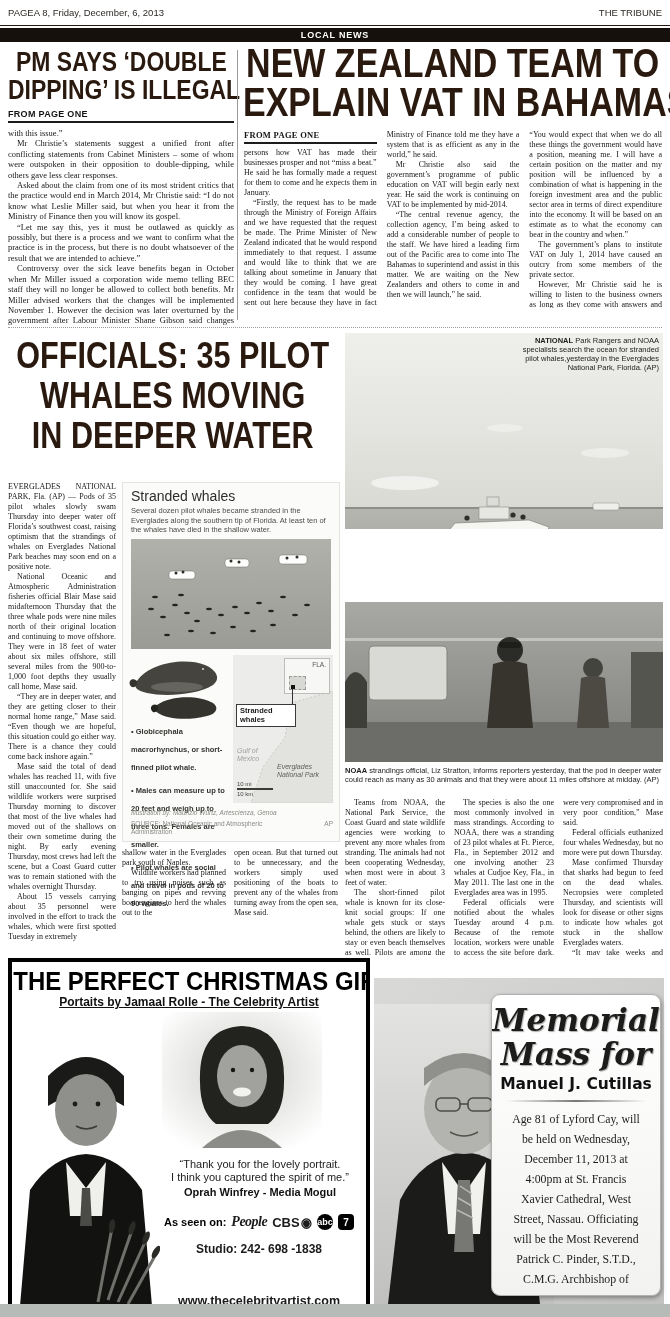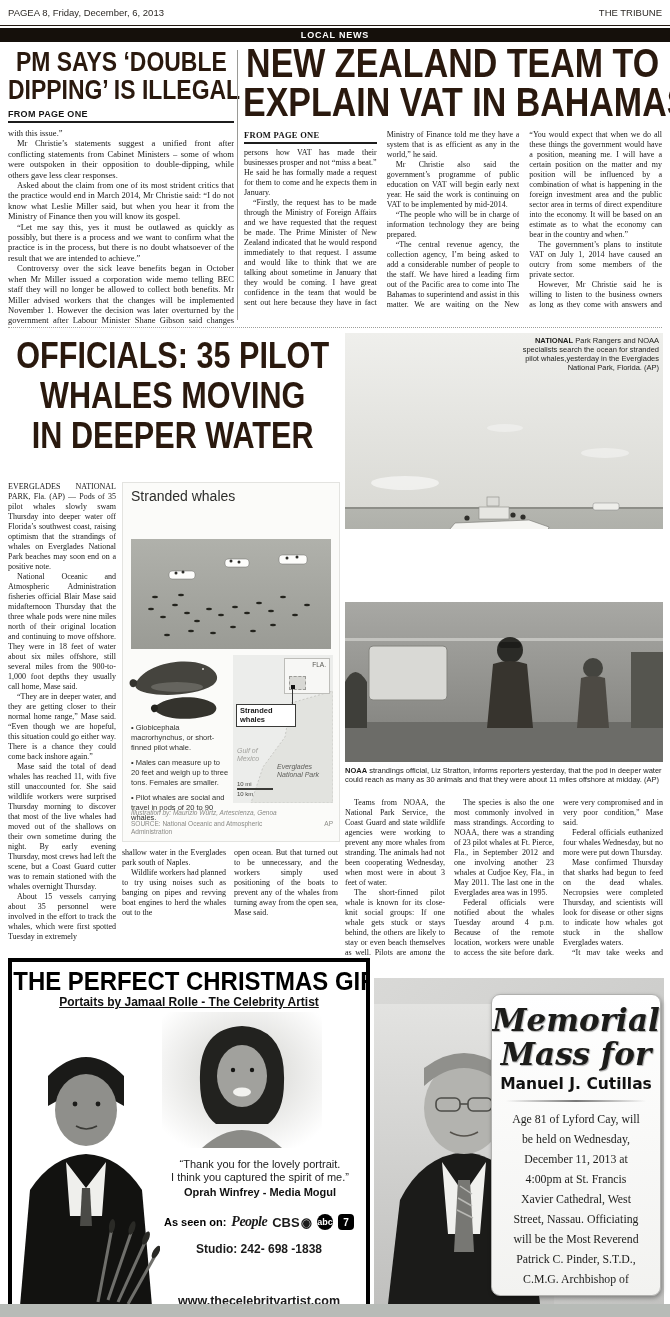--- a/index.html
+++ b/index.html
@@ -35,21 +35,21 @@
 
   
   .photo{overflow:hidden;}
   .cap{font-size:7.5px;line-height:9px;color:#1d1d1b;}
   .cap b{font-weight:700;}
 
   
   .info{background:#fbfbf9;border:1px solid #e3e3e0;}
   .info-title{font-size:14px;color:#2d2d2b;}
   .info-intro{font-size:7.5px;line-height:9.5px;color:#4c4c49;}
-  .blt{font-size:7.5px;line-height:10px;color:#333330;margin-bottom:5px;}
+  .blt{font-size:7.5px;line-height:18px;color:#333330;margin-bottom:5px;font-weight:bold;}
   .blt:before{content:"• ";font-weight:700;}
   .tiny{font-size:6.5px;line-height:8px;color:#8a8a86;}
   .map{background:#ecedeb;overflow:hidden;}
   .map-label{font-style:italic;font-size:7px;line-height:8px;}
   .callout{background:#fff;border:1px solid #3a3a38;font-weight:700;font-size:7.5px;line-height:8.5px;padding:2px 3px;}
 
   
   .ad{border:4px solid #000;background:#fff;overflow:hidden;}
   .ad-title{font-weight:700;font-size:26px;line-height:28px;text-align:center;color:#000;}
   .ad-sub{font-weight:700;font-size:12px;text-align:center;color:#111;text-decoration:underline;}
@@ -112,21 +112,20 @@
     </div>
     <div style="display:flex;gap:10px;margin-top:8px;">
       <div class="bodycol fs80" style="width:133px;height:178px;">
         <div class="kicker" style="font-size:8.5px;margin-bottom:4px;">FROM PAGE ONE</div>
         <p>persons how VAT has made their businesses prosper and not “miss a beat.” He said he has formally made a request for them to come and he expects them in January.</p>
         <p class="ind">“Firstly, the request has to be made through the Ministry of Foreign Affairs and we have requested that the request be made. The Prime Minister of New Zealand indicated that he would respond immediately to that request. I assume and would like to think that we are talking about sometime in January that they would be coming. I have great confidence in the team that would be sent out here because they have in fact had tremendous experience and a couple of the leaders in the</p>
       </div>
       <div class="bodycol fs80" style="width:133px;height:178px;">
         <p>Ministry of Finance told me they have a system that is as efficient as any in the world,” he said.</p>
         <p class="ind">Mr Christie also said the government’s programme of public education on VAT will begin early next year. He said the work is continuing on VAT to be implemented by mid-2014.</p>
-        <p class="ind">“The people who will be in charge of information technology they are being prepared.</p>
         <p class="ind">“The central revenue agency, the collection agency, I’m being asked to add a considerable number of people to the staff. We have hired a leading firm out of the Pacific area to come into The Bahamas to superintend and assist in this matter. We are waiting on the New Zealanders and others to come in and then we will launch,” he said.</p>
       </div>
       <div class="bodycol fs80" style="width:133px;height:178px;">
         <p>“You would expect that when we do all these things the government would have a position, meaning me. I will have a certain position on the matter and my position will be influenced by a combination of what is happening in the foreign investment area and the public sector area in terms of direct expenditure into the economy. It will be based on an estimate as to what the economy can bear in the country and when.”</p>
         <p class="ind">The government’s plans to institute VAT on July 1, 2014 have caused an outcry from some members of the private sector.</p>
         <p class="ind">However, Mr Christie said he is willing to listen to the business owners as long as they come with answers and not criticisms.</p>
       </div>
     </div>
   </div>
 
@@ -141,20 +140,21 @@
   <div class="abs bodycol fs80" style="left:8px;top:482px;width:108px;height:462px;">
     <p>EVERGLADES NATIONAL PARK, Fla. (AP) — Pods of 35 pilot whales slowly swam Thursday into deeper water off Florida’s southwest coast, raising optimism that the strandings of whales on Everglades National Park beaches may soon end on a positive note.</p>
     <p class="ind">National Oceanic and Atmospheric Administration fisheries official Blair Mase said midafternoon Thursday that the three whale pods were nine miles north of their original location and continuing to move offshore. They were in 18 feet of water about six miles offshore, still several miles from the 900-to-1,000 foot depths they usually call home, Mase said.</p>
     <p class="ind">“They are in deeper water, and they are getting closer to their normal home range,” Mase said. “Even though we are hopeful, this situation could go either way. There is a chance they could come back inshore again.”</p>
     <p class="ind">Mase said the total of dead whales has reached 11, with five still unaccounted for. She said wildlife workers were surprised Thursday morning to discover that most of the live whales had moved out of the shallows on their own sometime during the night. By early evening Thursday, most crews had left the scene, but a Coast Guard cutter was to remain stationed with the whales overnight Thursday.</p>
     <p class="ind">About 15 vessels carrying about 35 personnel were involved in the effort to track the whales, which were first spotted Tuesday in extremely</p>
   </div>
 
   <div class="abs info" style="left:122px;top:482px;width:216px;height:358px;">
     <div class="abs info-title" style="left:8px;top:5px;">Stranded whales</div>
+    <div class="abs info-intro" style="left:8px;top:23px;width:198px;">Several dozen pilot whales became stranded in the Everglades along the southern tip of Florida. At least ten of the whales have died in the shallow water.</div>
 
     <div class="abs photo" style="left:8px;top:56px;width:200px;height:110px;">
       <svg width="200" height="110">
         <defs>
             <linearGradient id="wtr" x1="0" y1="0" x2="0" y2="1">
           <stop offset="0" stop-color="#b0b1ab"></stop>
               <stop offset="1" stop-color="#9a9b95"></stop>
             </linearGradient>
           </defs>
         <rect width="200" height="110" fill="url(#wtr)"></rect>

